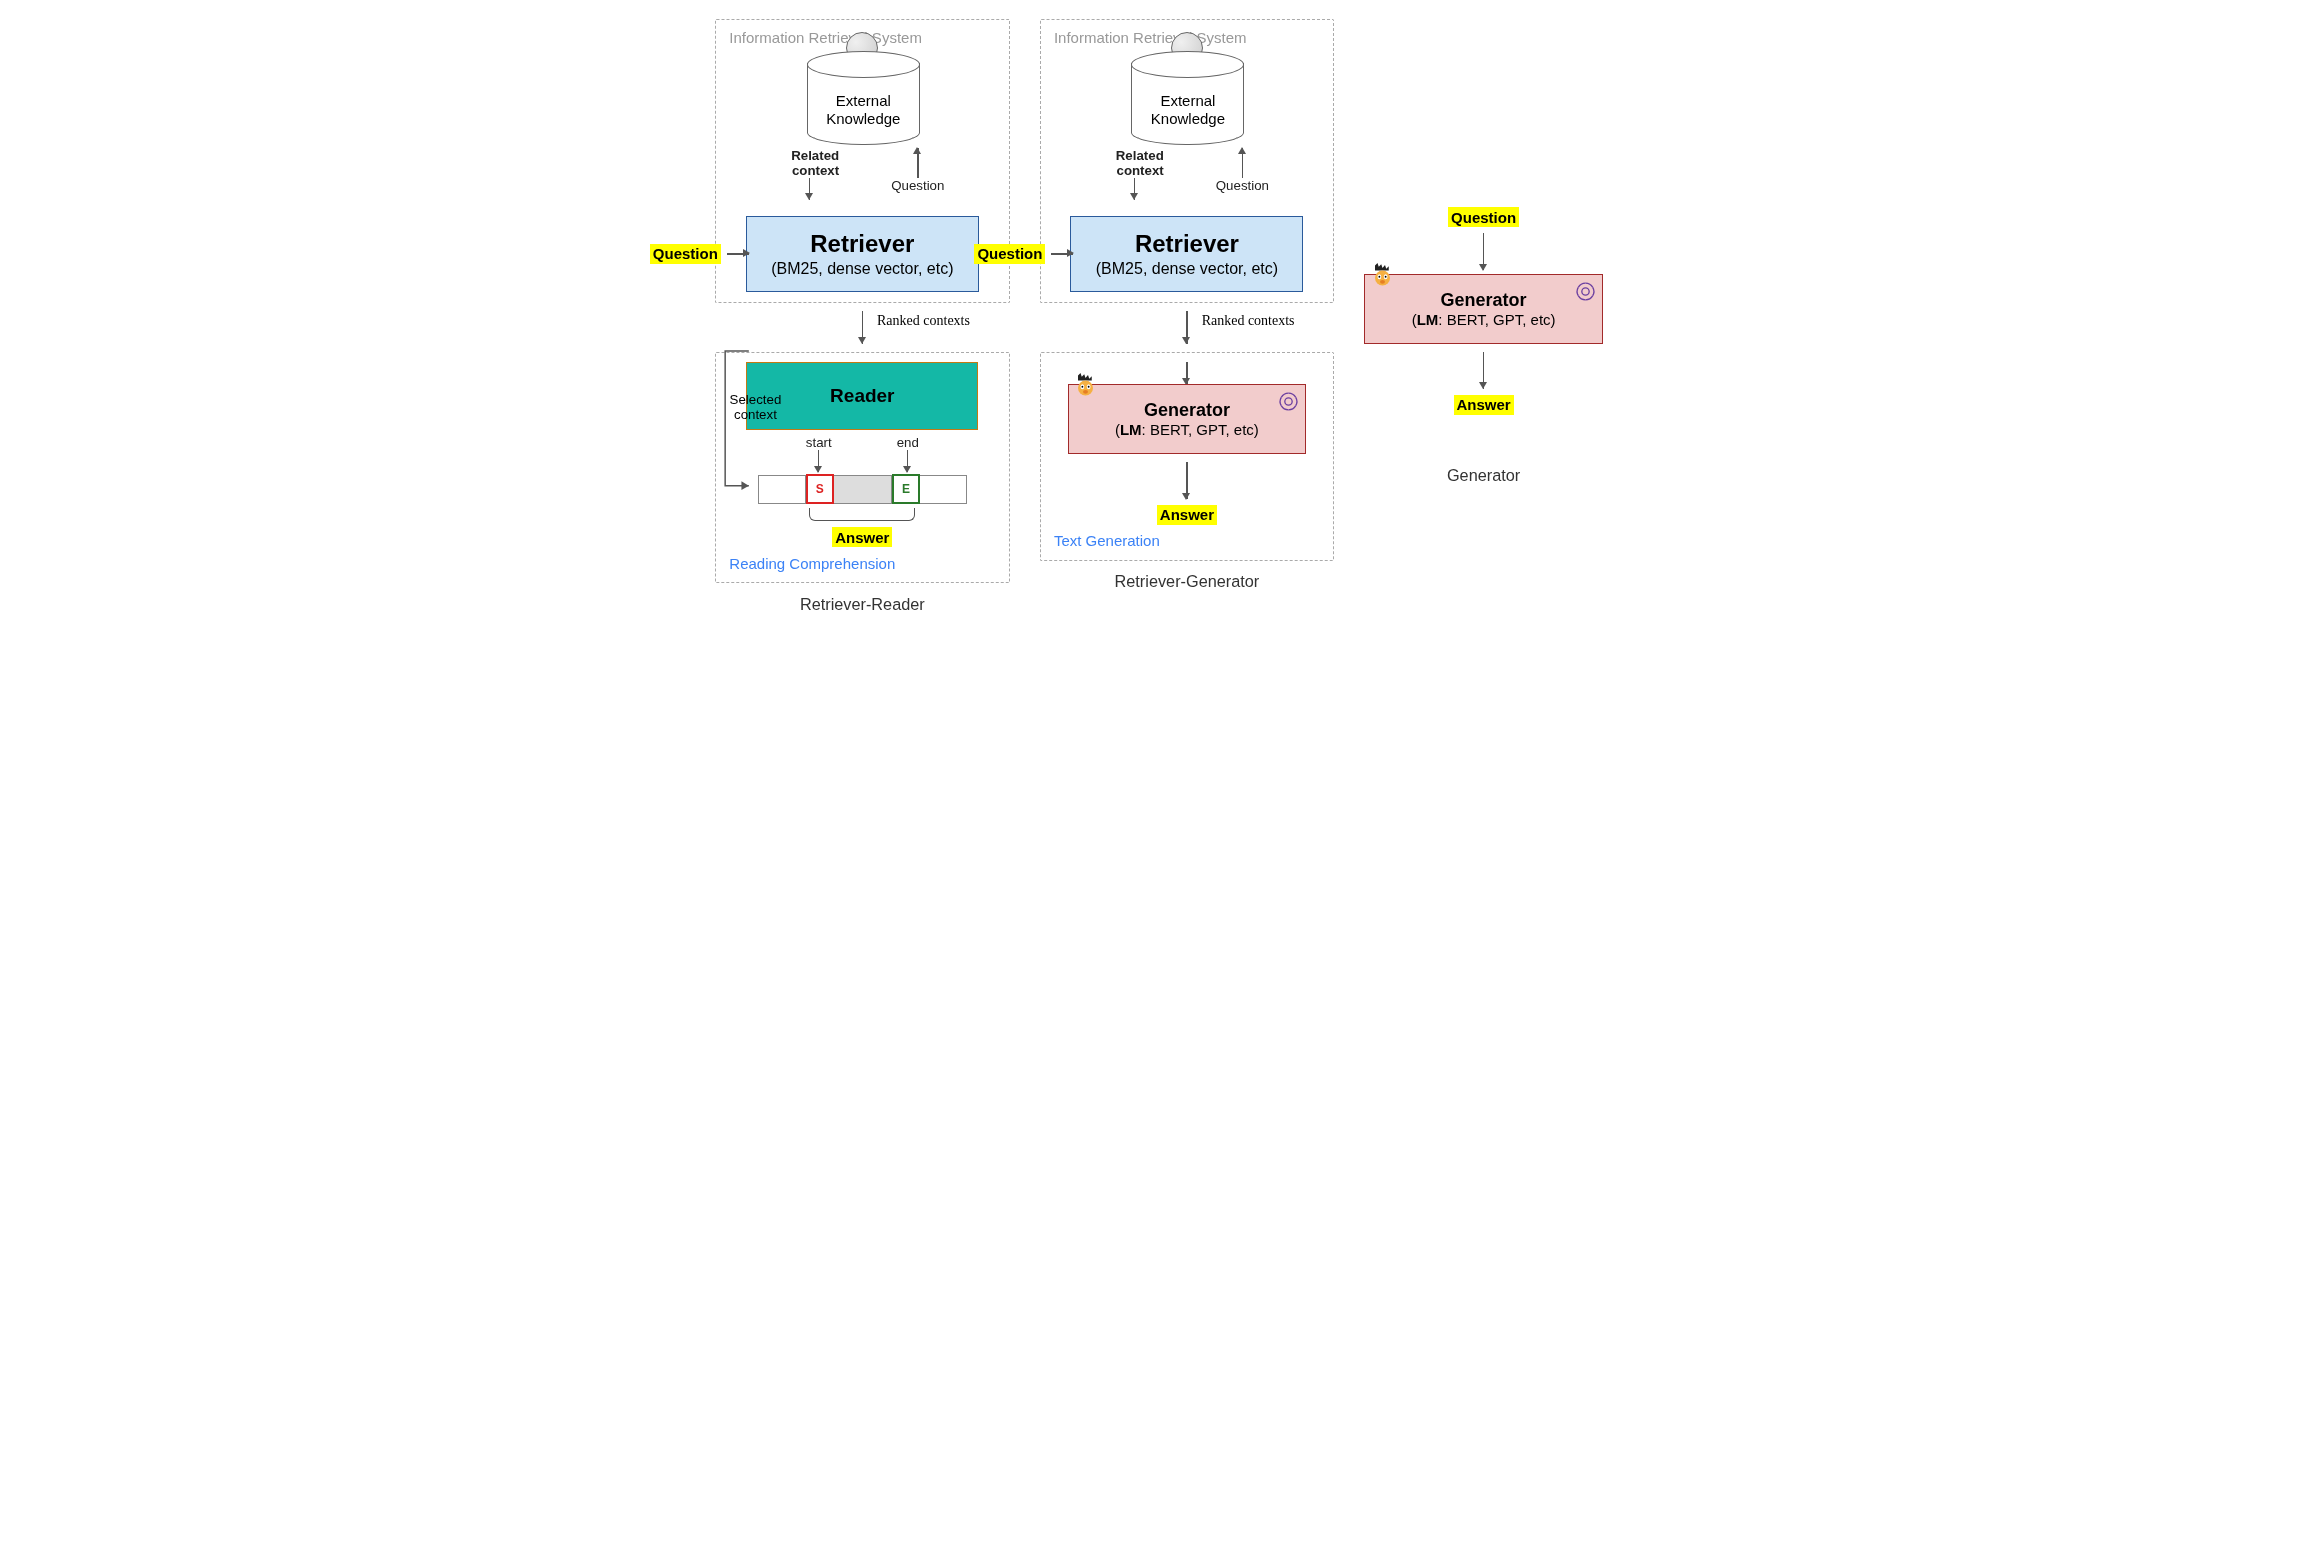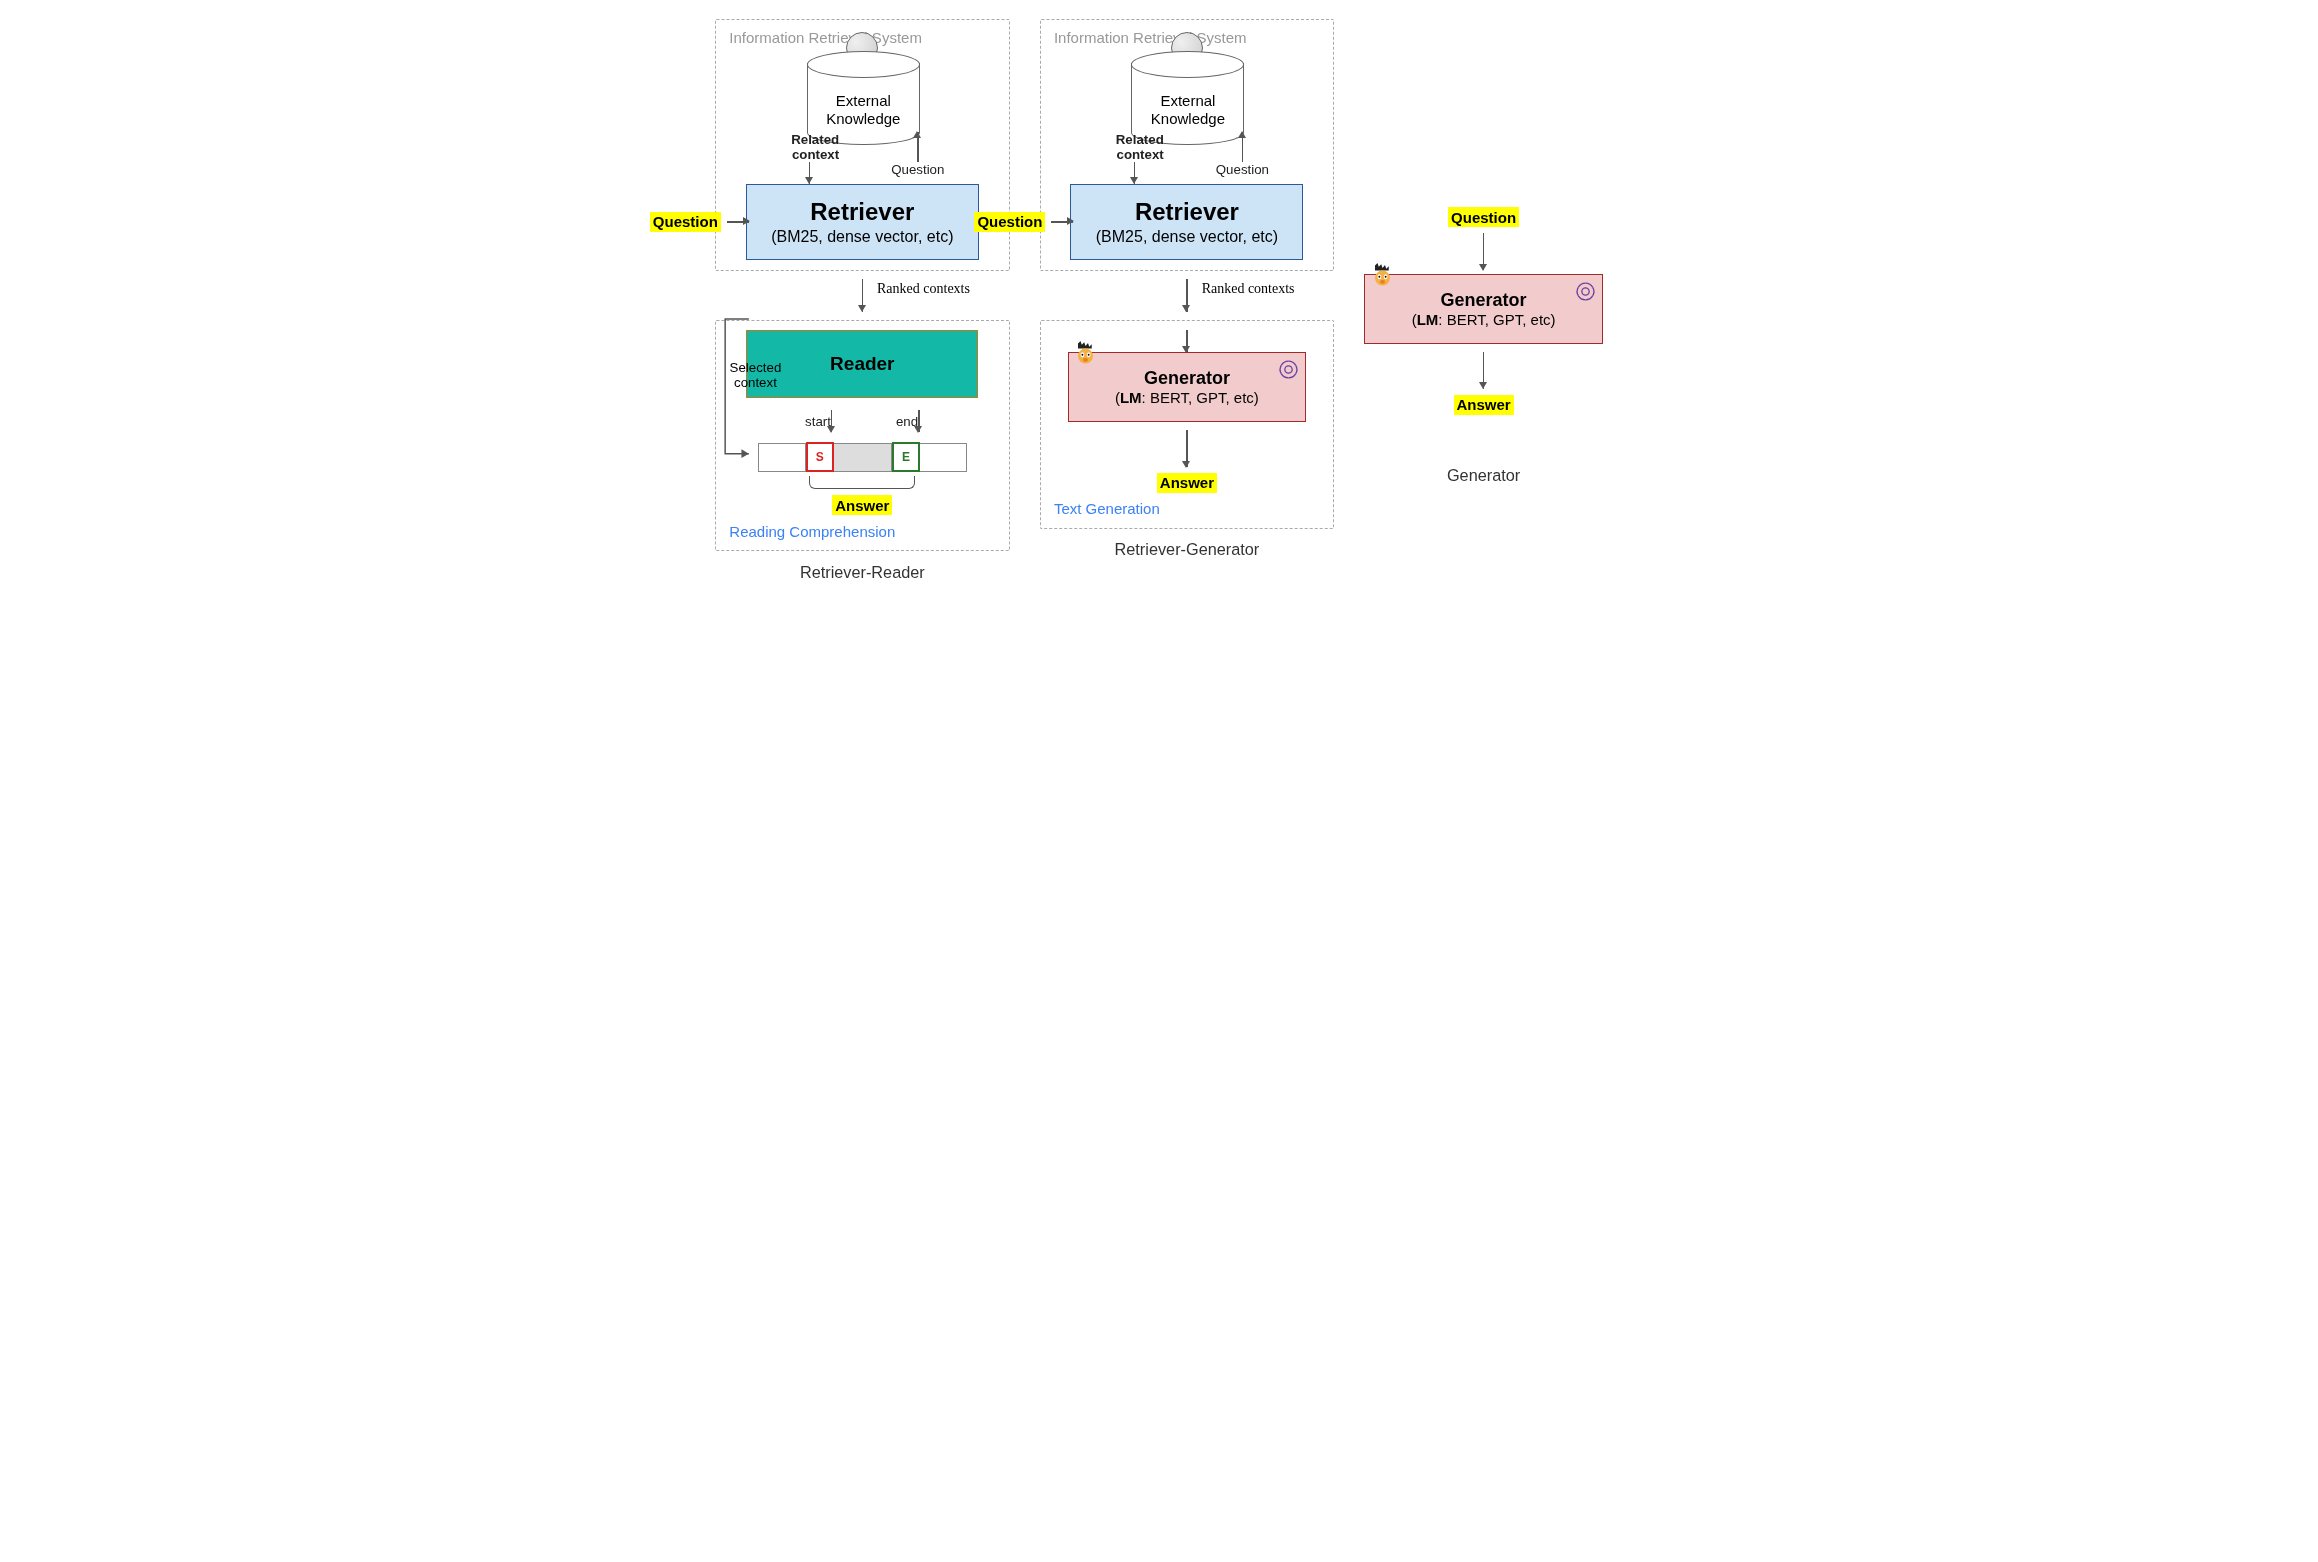--- a/index.html
+++ b/index.html
@@ -112,21 +112,21 @@
   .arrow-v.up::after {
     content: ""; position: absolute; top: -0.7px; left: -3.7px;
     border-left: 4.4px solid transparent; border-right: 4.4px solid transparent; border-bottom: 7.4px solid #555;
   }
   .arrow-h { height: 1.5px; background: #555; position: relative; }
   .arrow-h.right::after {
     content: ""; position: absolute; right: -0.7px; top: -3.7px;
     border-top: 4.4px solid transparent; border-bottom: 4.4px solid transparent; border-left: 7.4px solid #555;
   }
   .retrieval-inner {
-    display: flex; flex-direction: column; align-items: center;
+    display: flex; flex-direction: column; align-items: center; gap: 16px;
   }
   .double-arrows {
     display: flex; justify-content: center; gap: 52px;
     width: 178px; height: 52px; position: relative;
   }
   .label-small { font-size: 13.3px; color: #222; }
   .arrows-labels-left { text-align: right; font-weight: bold; }
   .arrows-labels-right { text-align: center; }
   .question-inline {
     display: flex; align-items: center; gap: 6px;
@@ -135,21 +135,21 @@
   .col-rel { position: relative; }
   .ranked-row {
     display: flex; flex-direction: column; align-items: center; margin: 3px 0 4.4px 0;
     position: relative; width: 100%;
   }
   .ranked-label { position: absolute; left: 55%; top: 2px; font-size: 14px; font-family: Liberation Serif, serif; }
   .reader-arrows {
     display: flex; justify-content: space-around; width: 178px; height: 37px;
     align-items: stretch; margin-top: 4.4px;
   }
-  .reader-arrows .col { display: flex; flex-direction: row; align-items: center; }
+  .reader-arrows .col { display: flex; flex-direction: column; align-items: center; }
   .context-bar {
     display: flex; width: 207px; height: 27px; border: 1.5px solid #888; margin-top: 3px;
   }
   .context-bar .seg { border-right: 1.5px solid #888; }
   .context-bar .pre { flex: 1.2; background: #fff; }
   .context-bar .s {
     width: 24px; background: #fff; border: 2.2px solid #d22; color: #d22;
     font-weight: bold; display: flex; align-items: center; justify-content: center;
     margin: -1.5px 0; z-index: 2;
   }

